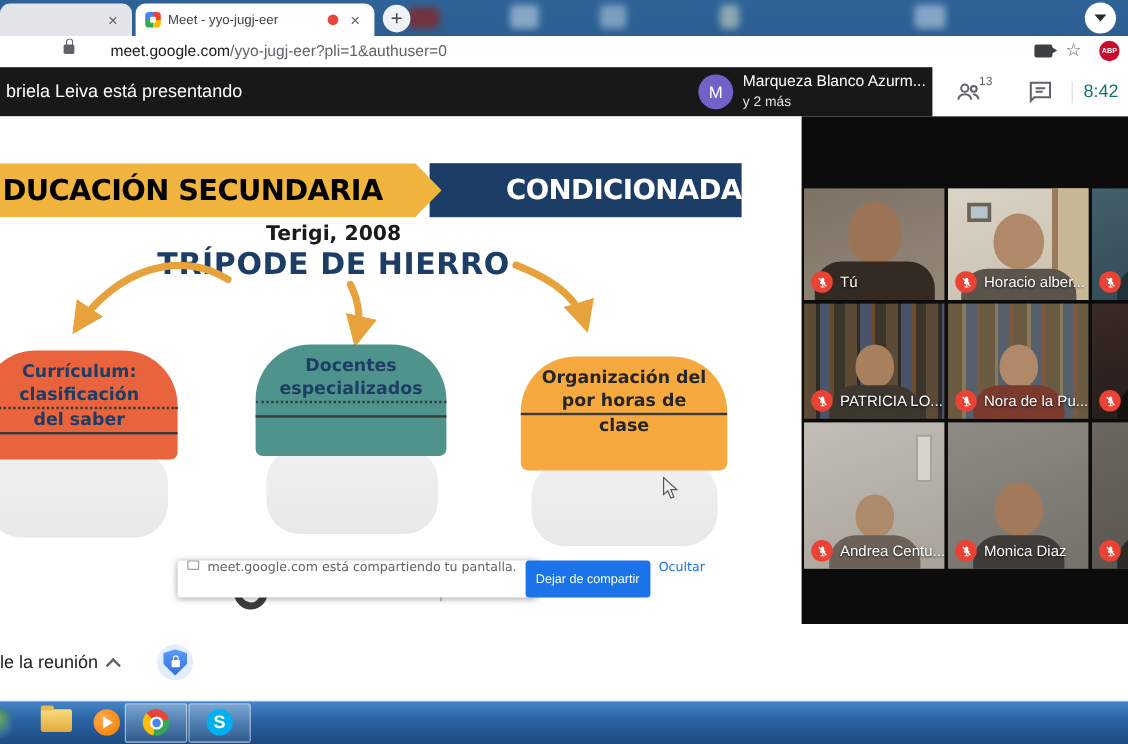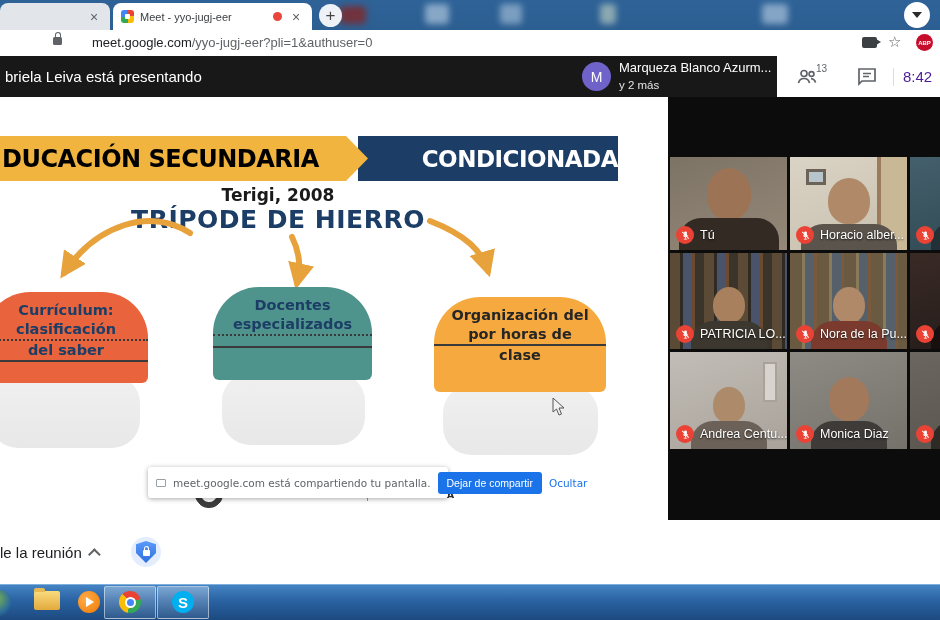--- a/index.html
+++ b/index.html
@@ -57,21 +57,21 @@
   #pinned-chip { position:absolute; left:582px; top:0; height:41px; display:flex; align-items:center; gap:8px; }
   #pinned-avatar { width:29px; height:29px; border-radius:50%; background:#6f62c9; color:#fff;
                    font-size:14px; display:flex; align-items:center; justify-content:center; }
   #pinned-name { color:#fff; font-size:13px; line-height:1.25; white-space:nowrap; }
   #pinned-more { color:#e4e4e4; font-size:11.5px;margin-top:22px; }
   .hdr-ico { position:absolute; top:9px; width:24px; height:24px; }
   #people-wrap { left:795px; }
   #people-count { position:absolute; right:-8px; top:-2px; font-size:10px; color:#5f6368; }
   #chat-wrap { left:855px; }
   #hdr-divider { position:absolute; left:893px; top:12px; width:1px; height:18px; background:#dadce0; }
-  #clock { position:absolute; left:903px; top:12px; font-size:15px; color:#4c1d95; }
+  #clock { position:absolute; left:903px; top:12px; font-size:15px; color:#0f766e; }
 
   
   #slide { position:absolute; left:0; top:97px; width:668px; height:423px; background:#fff; overflow:hidden;
            font-family:"DejaVu Sans", sans-serif; }
   #videos { position:absolute; left:668px; top:97px; width:272px; height:423px; background:#0c0c0c; overflow:hidden; }
 
   .banner { position:absolute; top:39px; height:45px; display:flex; align-items:center; }
   #banner-yellow { left:-28px; width:396px; background:#f0b43f; padding-left:30px;
     clip-path:polygon(0 0, calc(100% - 22px) 0, 100% 50%, calc(100% - 22px) 100%, 0 100%); z-index:2; }
   #banner-yellow span { font-size:24px; font-weight:800; color:#000000; letter-spacing:-.5px; white-space:nowrap; }
@@ -91,38 +91,38 @@
   #box-1 { left:-16px; top:195px; width:164px; height:91px; background:#e9633c; color:#1c3e66; }
   #box-2 { left:213px; top:190px; width:159px; height:93px; background:#4f948c; color:#1c3e66; }
   #box-2 .solid { height:12px; }
   #box-3 { left:434px; top:200px; width:172px; height:95px; background:#f6a93e; color:#262626; }
   .gray-box { position:absolute; background:linear-gradient(#f0f0f0,#e8e8e8); border-radius:28px; z-index:1; }
   #gray-1 { left:-10px; top:278px; width:150px; height:73px; }
   #gray-2 { left:222px; top:276px; width:143px; height:72px; }
   #gray-3 { left:443px; top:288px; width:155px; height:70px; }
 
   #share-notice { position:absolute; left:148px; top:370px; width:300px; height:31px; background:#fff;
-                  border-radius:3px; box-shadow:0 1px 5px rgba(0,0,0,.35); display:flex; align-items:center;
+                  border-radius:3px; box-shadow:0 1px 5px rgba(0,0,0,.35); display:flex; 
                   padding:0 8px; gap:7px; z-index:5; }
   #share-monitor { width:10px; height:8px; border:1.5px solid #9aa0a6; border-radius:1px; flex:none; }
   #share-text { font-size:10.5px; color:#5f6368; white-space:nowrap; }
   #share-stop { background:#1a73e8; color:#fff; font-size:10.5px; border:none; border-radius:3px;
                 padding:5px 9px; white-space:nowrap; }
   #share-hide { color:#1a73e8; font-size:10.5px; white-space:nowrap; }
   #slide-logo { position:absolute; left:195px; top:383px; display:flex; align-items:center; gap:8px; z-index:1; }
   #logo-arc { width:28px; height:28px; border-radius:50%; border:6px solid #3d3d3d; border-top-color:transparent;
               transform:rotate(-40deg); }
   #logo-left { font-size:8.5px; color:#6d6d6d; letter-spacing:.6px; }
   #logo-sep { width:1px; height:13px; background:#9a9a9a; }
   #logo-right { font-size:9.5px; font-weight:700; color:#2e2e2e; letter-spacing:1px; }
   #cursor { position:absolute; left:552px; top:300px; z-index:6; }
 
   
   .tile { position:absolute; width:117px; overflow:hidden; background:linear-gradient(160deg,var(--bg1),var(--bg2));text-align:center; }
-  .r1 { top:60px; height:93px; } .r2 { top:156px; height:96px; } .r3 { top:255px; height:97px; }
+  .r1 { top:60px; height:93px; } .r2 { top:156px; height:96px; } .r3 { top:255px; height:122px; }
   .c1 { left:2px; } .c2 { left:122px; } .c3 { left:242px; }
   .person { position:absolute; left:0; right:0; bottom:0; height:100%; }
   .person::before { content:""; position:absolute; left:50%; bottom:26px; transform:translateX(-50%);
                     width:32px; height:36px; border-radius:50% 50% 46% 46%; background:var(--skin); }
   .person::after { content:""; position:absolute; left:50%; bottom:-6px; transform:translateX(-50%);
                    width:76px; height:34px; border-radius:22px 22px 0 0; background:var(--torso); }
   .t1 .person::before { width:44px; height:52px; bottom:30px; }
   .t1 .person::after { width:100px; height:38px; }
   .t2 .person::before { width:42px; height:46px; bottom:26px; }
   .t2 .person::after { width:96px; height:32px; }

